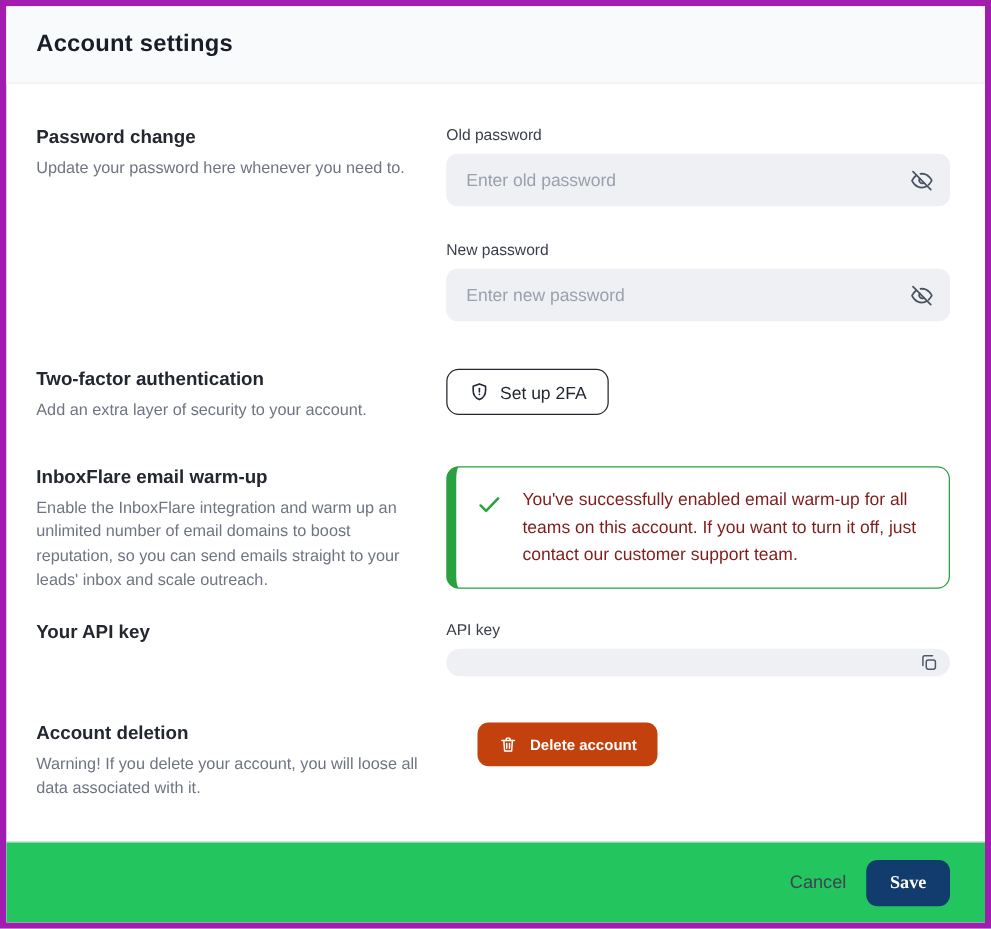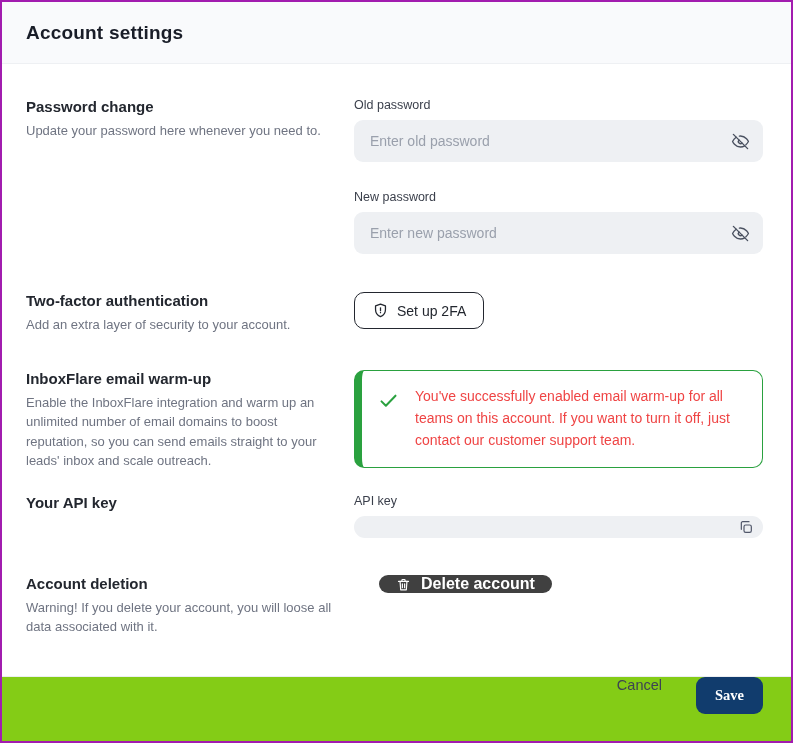--- a/index.html
+++ b/index.html
@@ -2,21 +2,21 @@
 <html><head>
 <meta charset="utf-8">
 <style>
   * { margin:0; padding:0; box-sizing:border-box; }
   html,body { background:#e9ebee; }
   body { font-family:"Liberation Sans", sans-serif; }
 
   .panel {
     width:793px; height:743px; margin:0 auto;
     background:#ffffff; display:flex; flex-direction:column;
-    border:2px solid #a21caf; overflow:hidden;
+    border:5px solid #a21caf; overflow:hidden;
   }
 
   
   .header {
     height:62px; flex:0 0 62px; background:#f9fafc;
     border-bottom:1px solid #eef0f3;
     display:flex; align-items:center; padding:0 24px;
   }
   .header h1 { font-size:19px; font-weight:700; color:#191d28; letter-spacing:.2px; }
 
@@ -56,41 +56,41 @@
     padding:9px 17px; font-family:"Liberation Sans", sans-serif;
     font-size:14px; color:#23272f; cursor:pointer;
   }
 
   
   .alert {
     display:flex; align-items:flex-start; gap:16px;
     border:1px solid #2aa13f; border-left:8px solid #2aa13f;
     border-radius:10px; background:#ffffff; padding:15px 18px 15px 16px;
   }
-  .alert-text { font-size:14px; color:#ef4444; line-height:1.57; }
+  .alert-text { font-size:14px; color:#7f1d1d; line-height:1.57; }
   .alert .check { flex:0 0 auto; margin-top:4px; }
 
   
   .api-wrap { height:22px; border-radius:11px; }
   .api-wrap input { padding:0 34px 0 14px; font-size:12px; }
   .api-wrap .icon-btn { right:8px; width:18px; height:18px; color:#51576a; }
 
   
   .btn-delete {
     display:inline-flex; align-items:center; gap:10px;
-    background:#404040; border:none; border-radius:9px;
-    padding:0 17px; font-family:"Liberation Sans", sans-serif;
-    font-size:16px; font-weight:700; color:#ffffff; cursor:pointer;
+    background:#c2410c; border:none; border-radius:9px;
+    padding:10px 17px; font-family:"Liberation Sans", sans-serif;
+    font-size:12px; font-weight:700; color:#ffffff; cursor:pointer;
   }
 
   
   .footer {
-    flex:0 0 65px; background:#84cc16; border-top:1px solid #eceef1;
-    display:flex; align-items:flex-start; justify-content:flex-end;
-    gap:34px; padding:0 28px;
+    flex:0 0 65px; background:#22c55e; border-top:1px solid #eceef1;
+    display:flex; align-items:center; justify-content:flex-end;
+    gap:16px; padding:0 28px;
   }
   .btn-cancel {
     background:none; border:none; font-family:"Liberation Sans", sans-serif;
     font-size:14.5px; color:#3d4353; cursor:pointer;
   }
   .btn-save {
     background:#113c6d; border:none; border-radius:9px;
     padding:10px 19px; font-family:Liberation Serif, serif;
     font-size:14.5px; font-weight:700; color:#ffffff; cursor:pointer;
   }

